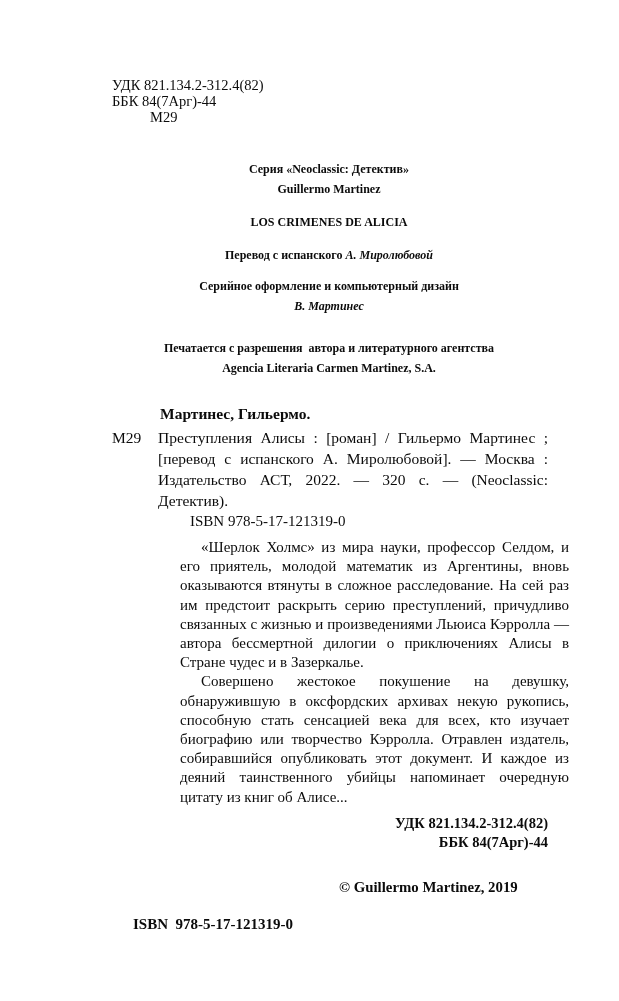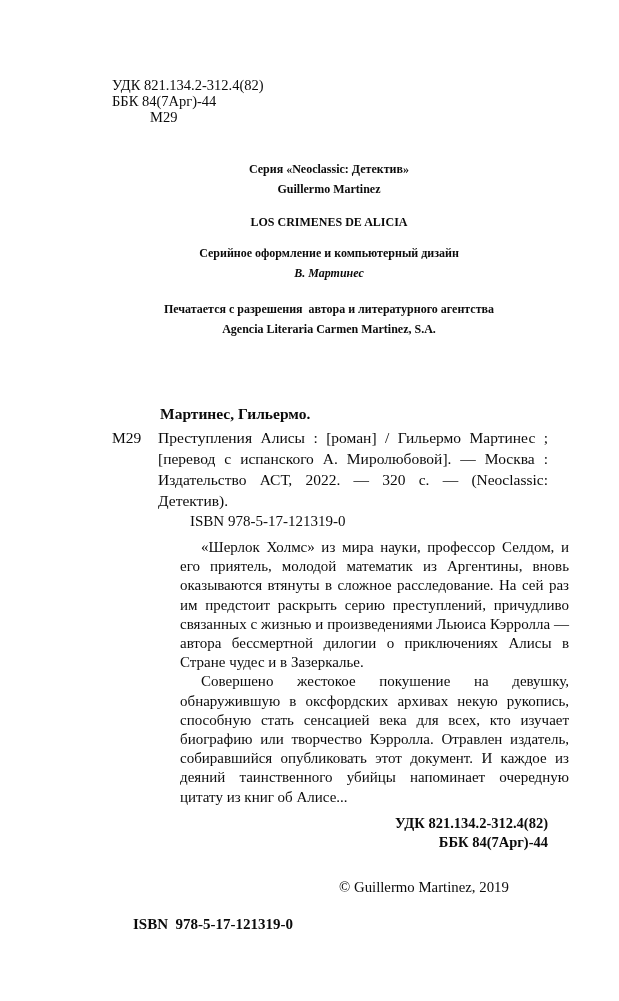--- a/index.html
+++ b/index.html
@@ -16,52 +16,53 @@
 
   
   .top-codes { position:absolute; left:112px; top:78px; font-size:14.5px; line-height:15.8px; }
   .top-codes .indent { margin-left:38px; }
 
   
   .imprint { position:absolute; left:112px; top:159px; width:434px; text-align:center; font-size:12px;font-weight:bold; }
   .imprint .line { line-height:20px; }
   .mt13 { margin-top:13px; }
   .mt11 { margin-top:11px; }
-  .mt6  { margin-top:16px;text-align:center; }
+  .mt6  { margin-top:22px;text-align:center; }
 
   
   .catalog-heading { position:absolute; left:160px; top:405px; font-size:15.5px; font-weight:700; }
   .catalog-row { position:absolute; left:112px; top:427px; width:436px; font-size:15.5px; line-height:21px; }
   .catalog-code { position:absolute; left:0; top:0; }
   .catalog-entry { margin-left:46px; text-align:justify; hyphens:auto; }
   .catalog-isbn { position:absolute; left:190px; top:513px; font-size:15px; }
 
   
   .flow { position:absolute; left:0; top:538px; width:619px;padding-left:21px; }
   .annotation { margin-left:159px; width:389px; font-size:15px; line-height:19.2px; text-align:justify; hyphens:auto; }
   .annotation p { text-indent:21px; }
   .right-codes { margin-top:7px; margin-right:71px; text-align:right; font-weight:700; font-size:14.5px; line-height:19px; }
   .bottom-row { position:relative; margin-top:16px; min-height:90px; }
-  .copyright { margin-left:318px; width:244px; font-weight:400; font-size:14.8px; line-height:19px;margin-top:26px; }
+  .copyright { margin-left:318px; width:244px; font-weight:700; font-size:14.8px; line-height:19px;margin-top:26px; }
   .copyright .line { padding-left:17px; text-indent:-17px; }
   .isbn-bottom { position:absolute; left:112px; top:38px; font-weight:700; font-size:15px; }
 </style>
 </head>
 <body>
 
 <div class="top-codes">
   <div>УДК 821.134.2-312.4(82)</div>
   <div>ББК 84(7Арг)-44</div>
   <div class="indent">М29</div>
 </div>
 
 <div class="imprint">
   <div class="line">Серия «Neoclassic: Детектив»</div>
   <div class="line">Guillermo Martinez</div>
   <div class="line mt13">LOS CRIMENES DE ALICIA</div>
+  <div class="line mt13"><span>Перевод с испанского </span><span class="italic">А. Миролюбовой</span></div>
   <div class="mt11">
     <div class="line">Серийное оформление и компьютерный дизайн</div>
     <div class="line italic">В. Мартинес</div>
   </div>
   <div class="mt6">
     <div class="line pre">Печатается с разрешения  автора и литературного агентства</div>
     <div class="line">Agencia Literaria Carmen Martinez, S.A.</div>
   </div>
 </div>
 

